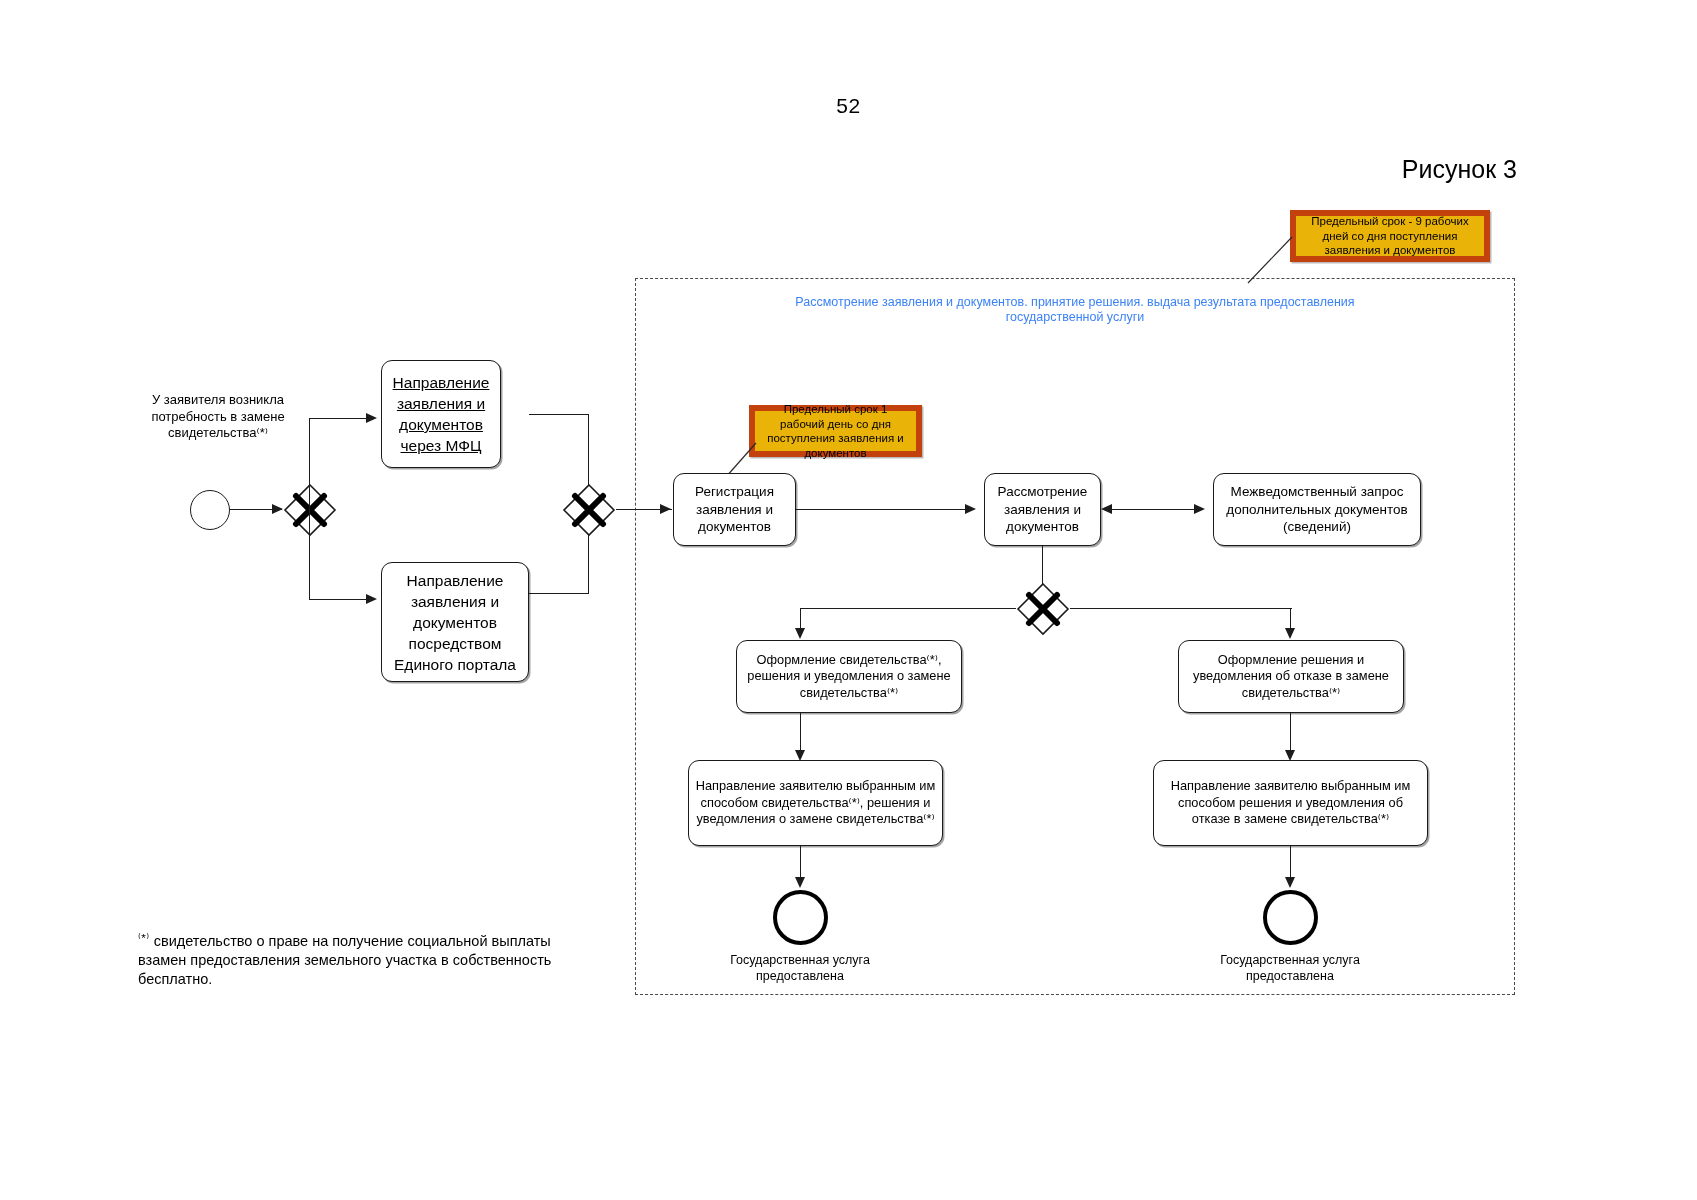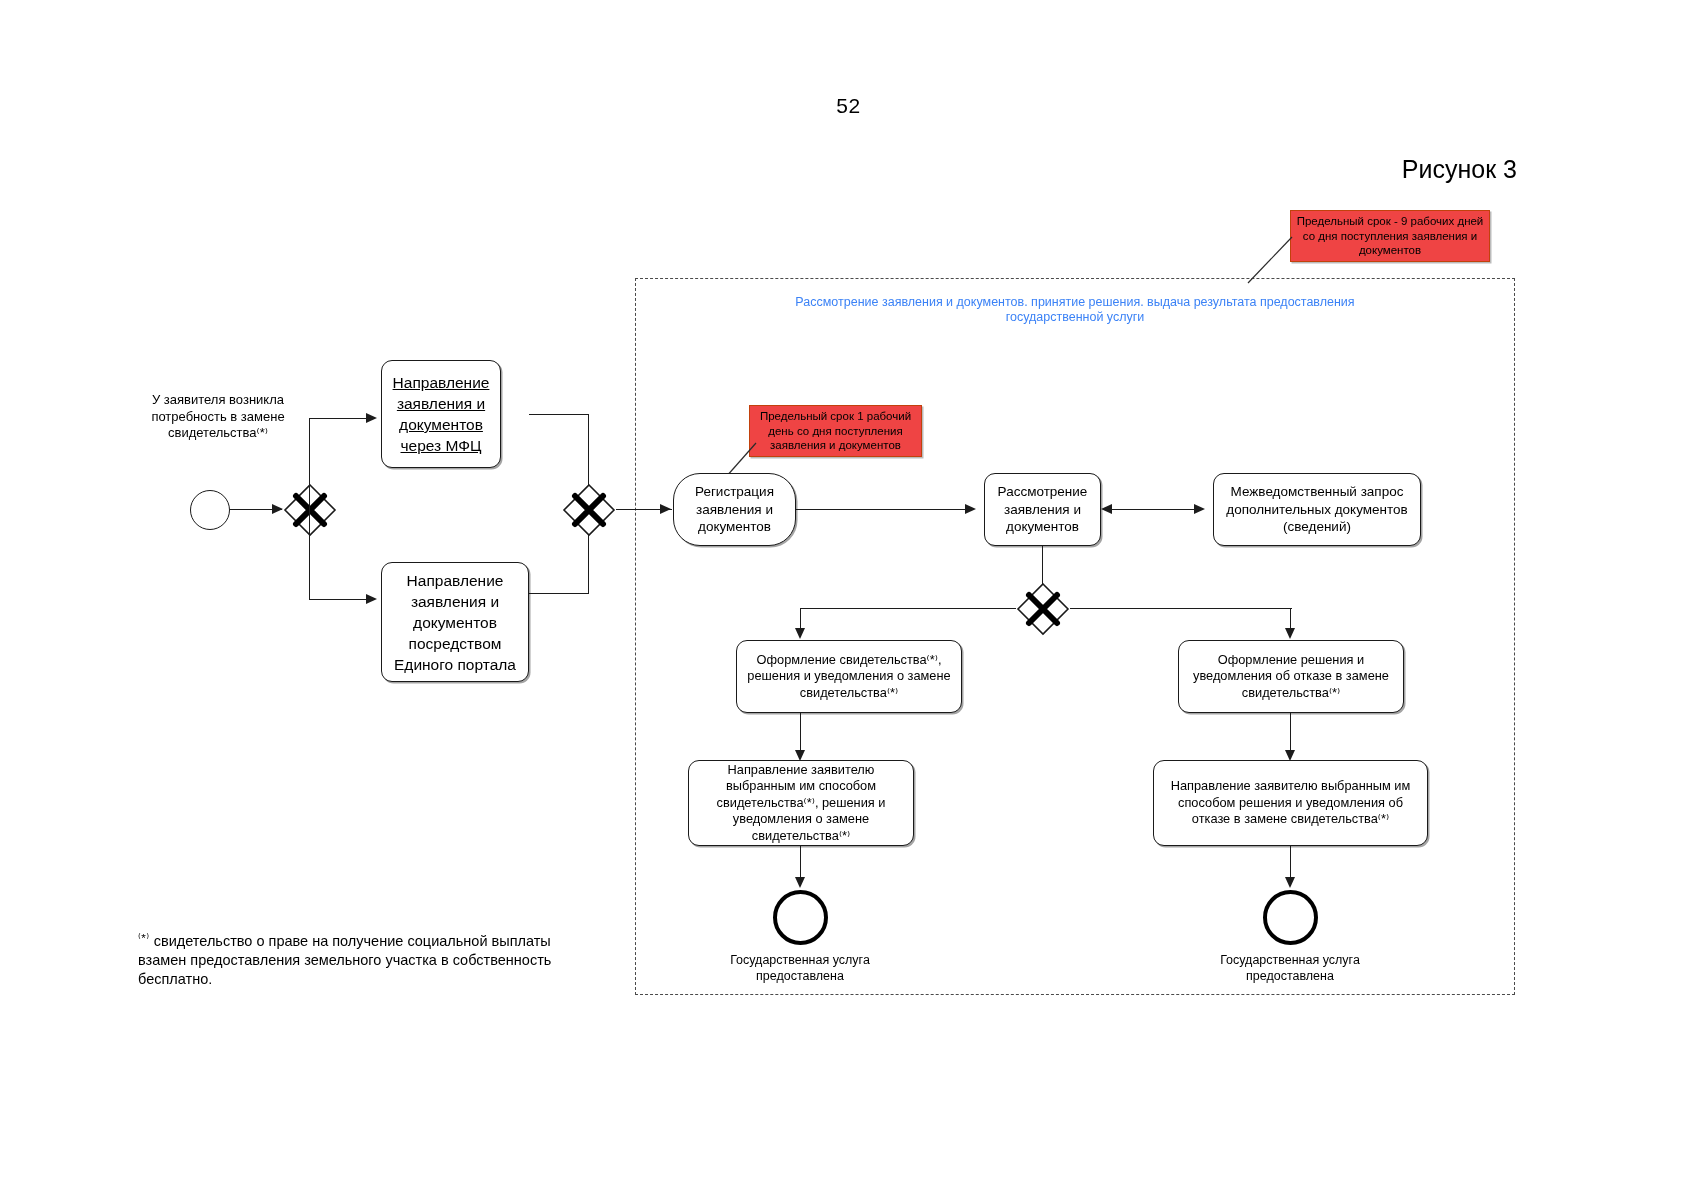--- a/index.html
+++ b/index.html
@@ -74,22 +74,22 @@
     display: block;
     padding: 0 6px;
   }
   .task.big span { font-size: 15.5px; line-height: 21px; }
   .task.mid span { font-size: 13.5px; line-height: 17.5px; }
   .task.sml span { font-size: 12.8px; line-height: 16.5px; }
   
   .note {
     position: absolute;
     box-sizing: border-box;
-    border: 1px solid #c2410c;
-    background: #ef4444;
+    border: 6px solid #c2410c;
+    background: #eab308;
     display: flex;
     align-items: center;
     justify-content: center;
     text-align: center;
     box-shadow: 1.5px 1.5px 0 rgba(120,120,120,0.5);
   }
   .note span {
     font-size: 11.5px;
     line-height: 14.5px;
     padding: 0 5px;
@@ -223,21 +223,21 @@
   <div class="ln h" style="left:616px; top:509px; width:56px;"></div>
   <div class="arrow right" style="left:660px; top:504px;"></div>
 
   <div class="note" style="left:749px; top:405px; width:173px; height:52px;">
     <span>Предельный срок 1 рабочий день со дня поступления заявления и документов</span>
   </div>
   <svg class="leader" style="left:712px; top:440px; width:50px; height:50px;" viewBox="0 0 50 50">
     <line x1="44" y1="3" x2="6" y2="46" stroke="#2b2b2b" stroke-width="1.2"></line>
   </svg>
 
-  <div class="task mid" style="left:673px; top:473px; width:123px; height:73px;border-radius:27px;">
+  <div class="task mid" style="left:673px; top:473px; width:123px; height:73px;">
     <span>Регистрация заявления и документов</span>
   </div>
 
   <div class="ln h" style="left:796px; top:509px; width:176px;"></div>
   <div class="arrow right" style="left:965px; top:504px;"></div>
 
   <div class="task mid" style="left:984px; top:473px; width:117px; height:73px;">
     <span>Рассмотрение заявления и документов</span>
   </div>
 
@@ -271,21 +271,21 @@
   <div class="task sml" style="left:1178px; top:640px; width:226px; height:73px;">
     <span>Оформление решения и уведомления об отказе в замене свидетельства⁽*⁾</span>
   </div>
 
   <div class="ln v" style="left:800px; top:713px; width:1.4px; height:44px;"></div>
   <div class="arrow down" style="left:794.5px; top:750px;"></div>
 
   <div class="ln v" style="left:1290px; top:713px; width:1.4px; height:44px;"></div>
   <div class="arrow down" style="left:1284.5px; top:750px;"></div>
 
-  <div class="task sml" style="left:688px; top:760px; width:226px; height:86px;">
+  <div class="task sml" style="left:688px; top:760px; width:255px; height:86px;">
     <span>Направление заявителю выбранным им способом свидетельства⁽*⁾, решения и уведомления о замене свидетельства⁽*⁾</span>
   </div>
 
   <div class="task sml" style="left:1153px; top:760px; width:275px; height:86px;">
     <span>Направление заявителю выбранным им способом решения и уведомления об отказе в замене свидетельства⁽*⁾</span>
   </div>
 
   <div class="ln v" style="left:800px; top:846px; width:1.4px; height:38px;"></div>
   <div class="arrow down" style="left:794.5px; top:877px;"></div>
   <div class="event end" style="left:773px; top:890px; width:55px; height:55px;"></div>

